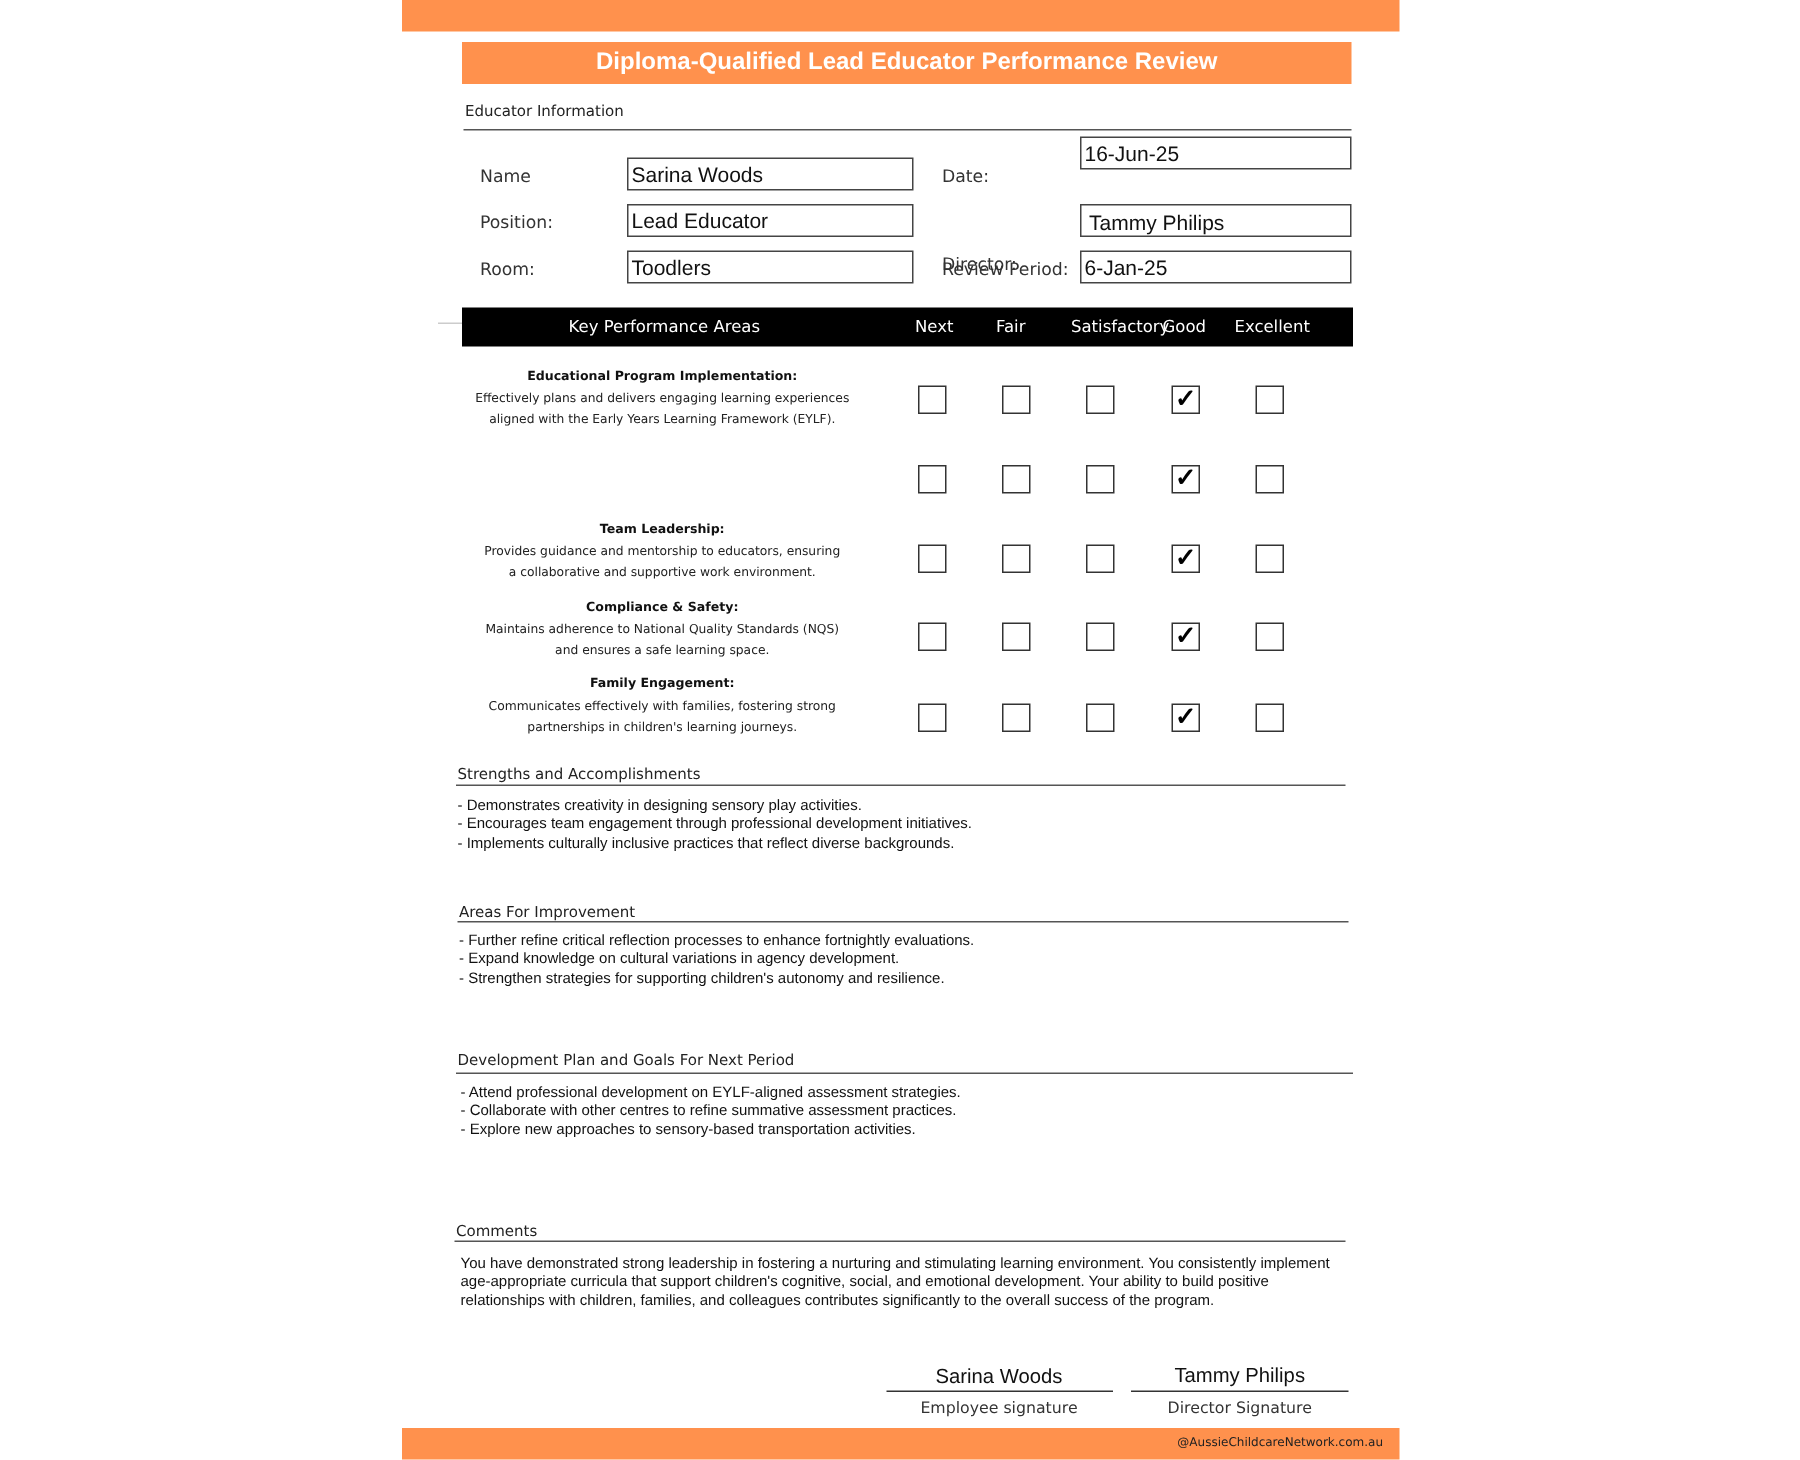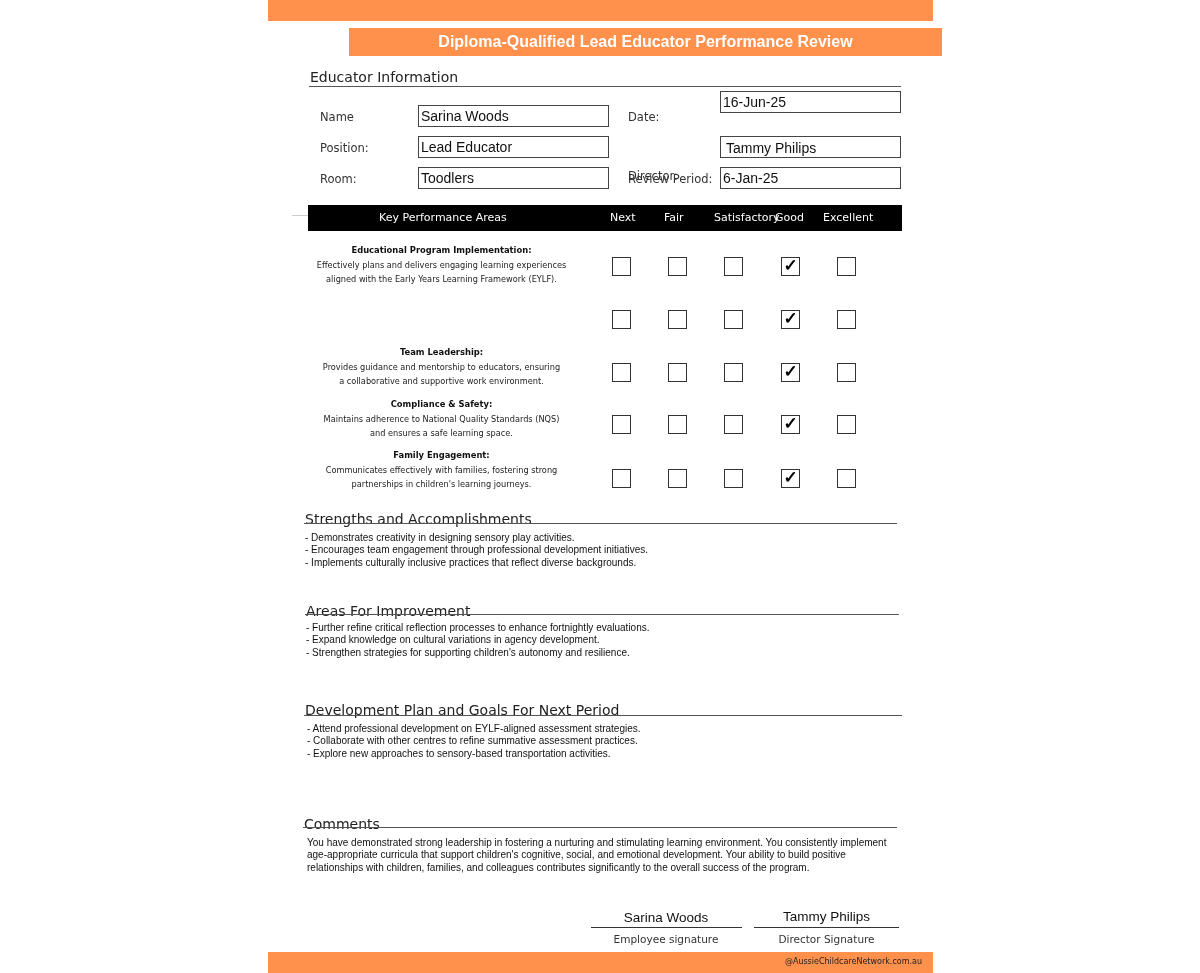--- a/index.html
+++ b/index.html
@@ -1,20 +1,20 @@
 <!DOCTYPE html>
 <html><head>
 <meta charset="utf-8">
 <style>
   html, body { margin:0; padding:0; background:#ffffff; }
   body { width:1200px; height:973px; position:relative; overflow:hidden; font-family:"Liberation Sans", sans-serif; color:#111; }
   .page { position:absolute; left:268px; top:0; width:665px; height:973px; background:#fff; }
   .topbar { position:absolute; left:0; top:0; width:665px; height:21px; background:#ff914d; }
-  .title { position:absolute; left:40px; top:28px; width:593px; height:28px; background:#ff914d; color:#fff; font-weight:bold; font-size:16px; text-align:center; line-height:27px;margin-left:41px; }
-  .sec-label { position:absolute; font-family:"DejaVu Sans", sans-serif; font-size:14px; color:#222; }
+  .title { position:absolute; left:40px; top:28px; width:593px; height:28px; background:#ff914d; color:#fff; font-weight:bold; font-size:16px; text-align:center; line-height:27px; }
+  .sec-label { position:absolute; font-family:"DejaVu Sans", sans-serif; font-size:10px; color:#222; }
   .rule { position:absolute; height:0; border-top:1.5px solid #555; }
   .lbl { position:absolute; font-family:"DejaVu Sans", sans-serif; font-size:11.5px; color:#333; }
   .field { position:absolute; height:22px; border:1.5px solid #444; box-sizing:border-box; font-size:14px; line-height:20px; padding-left:2px; color:#111; }
   .kpa-head { position:absolute; left:40px; top:205px; width:594px; height:26px; background:#000000; color:#fff; font-family:"DejaVu Sans", sans-serif; font-size:11px; line-height:26px; }
   .kpa-head span { position:absolute; top:0; }
   .stray { position:absolute; left:24px; top:215px; width:16px; border-top:1px solid #ccc; }
   .kpa { position:absolute; left:36px; width:275px; text-align:center; font-family:"DejaVu Sans", sans-serif; font-size:8.2px; line-height:14.5px; color:#222; }
   .kpa b { font-size:8.4px; color:#111; }
   .cb { position:absolute; width:19px; height:19px; border:1.5px solid #333; box-sizing:border-box; background:#fff; font-size:17px; line-height:16px; text-align:center; font-weight:bold; color:#000; }
   .list { position:absolute; font-size:10px; line-height:12.3px; color:#111; }

